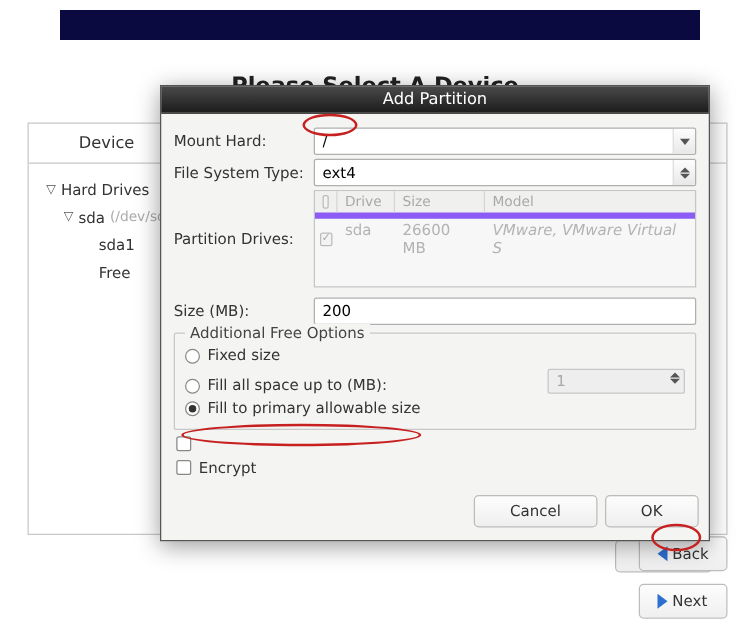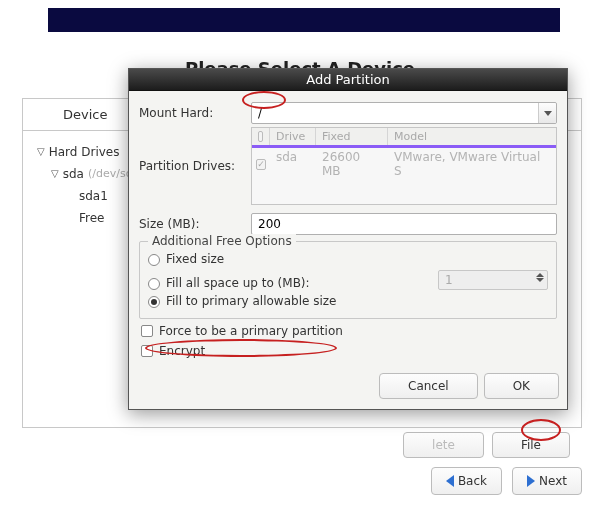--- a/index.html
+++ b/index.html
@@ -15,21 +15,21 @@
   .tree-row { display:flex; align-items:center; gap:4px; }
   .tree-row.indent1 { padding-left:14px; }
   .tree-row.indent2 { padding-left:42px; }
   .tree-toggle { font-size:10px; color:#555; }
   .dim { color:#aaa; font-size:11px; }
 
   .bottom-buttons { position:absolute; right:30px; top:432px; display:flex; gap:8px; }
   .btn { border:1px solid #bcbcbc; background:linear-gradient(#fdfdfd,#efefef); padding:5px 28px; border-radius:4px; cursor:pointer; color:#333; }
   .btn.disabled { color:#bbb; }
 
-  .footer { position:absolute; right:18px; bottom:10px; display:flex; gap:10px; }
+  .footer { position:absolute; right:18px; bottom:10px; display:flex; gap:10px;flex-direction:column; }
   .footer .btn { padding:6px 14px; display:flex; align-items:center; gap:4px; }
   .arrow-left { width:0;height:0;border-top:6px solid transparent;border-bottom:6px solid transparent;border-right:8px solid #2d6fd1;}
   .arrow-right { width:0;height:0;border-top:6px solid transparent;border-bottom:6px solid transparent;border-left:8px solid #2d6fd1;}
 
   
   .overlay { position:absolute; left:0; top:0; width:600px; height:375px; }
   .modal { position:absolute; left:128px; top:68px; width:440px; background:#f4f4f2; border:1px solid #555; box-shadow: 0 4px 18px rgba(0,0,0,.4); }
   .modal-title { background:linear-gradient(#4a4a4a,#1c1c1c); color:#fff; text-align:center; padding:3px 0; font-size:13px; border-bottom:1px solid #111;}
 
   .modal-body { padding:8px 10px 8px 10px; }
@@ -38,32 +38,32 @@
   .form-label.tall { height:78px; display:flex; align-items:center;}
   .combo { flex:1; position:relative; }
   .combo-input { width:100%; border:1px solid #b0b0b0; background:#fff; padding:3px 20px 3px 6px; border-radius:2px; }
   .combo-btn { position:absolute; right:1px; top:1px; bottom:1px; width:18px; border-left:1px solid #ccc; background:linear-gradient(#fdfdfd,#e8e8e8); border-radius:0 2px 2px 0; display:flex;align-items:center;justify-content:center;}
   .chev { width:0;height:0;border-left:4px solid transparent;border-right:4px solid transparent;border-top:5px solid #555;}
   .updown { display:flex;flex-direction:column;align-items:center;gap:1px;}
   .upt{width:0;height:0;border-left:4px solid transparent;border-right:4px solid transparent;border-bottom:4px solid #555;}
   .dnt{width:0;height:0;border-left:4px solid transparent;border-right:4px solid transparent;border-top:4px solid #555;}
 
   .drives-box { flex:1; border:1px solid #c5c5c5; background:#f7f7f7; height:78px; position:relative; }
-  .drives-head { display:flex; border-bottom:3px solid #8b5cf6; background:#f0f0ee;}
+  .drives-head { display:flex; border-bottom:5px solid #8b5cf6; background:#f0f0ee;}
   .dh { padding:2px 6px; color:#a9a9a9; border-right:1px solid #d5d5d5; font-size:11px;}
   .dh.chk{width:18px;display:flex;align-items:center;justify-content:center;}
   .dh.drv{width:46px;}
   .dh.sz{width:72px;}
   .dh.mdl{flex:1;border-right:none;}
   .drives-row{display:flex;color:#b3b3b3;font-size:11px;}
   .dr{padding:2px 6px;}
   .dr.chk{width:18px;display:flex;align-items:center;justify-content:center;}
   .dr.drv{width:46px;}
   .dr.sz{width:72px;}
-  .dr.mdl{flex:1;}
+  .dr.mdl{flex:1;font-style:italic;}
   .fake-check { width:11px;height:11px;border:1px solid #bbb;background:#f3f3f3;border-radius:2px;display:flex;align-items:center;justify-content:center;font-size:9px;color:#aaa;line-height:1;}
 
   .num-input { width:248px; border:1px solid #b0b0b0; background:#fff; padding:3px 6px; border-radius:2px;}
 
   .group { border:1px solid #c8c8c8; border-radius:2px; margin:6px 0 2px 0; padding:8px 8px 8px 8px; position:relative; }
   .group-title { position:absolute; top:-8px; left:8px; background:#f4f4f2; padding:0 4px; color:#444;}
   .radio-row { display:flex; align-items:flex-end; gap:6px; padding:2px 0; color:#333;}
   .radio-dot{ width:12px;height:12px;border:1px solid #888;border-radius:50%; display:flex;align-items:center;justify-content:center;background:#fff;}
   .radio-dot.sel::after{content:"";width:6px;height:6px;background:#333;border-radius:50%;}
   .spin { width:110px; border:1px solid #c7c7c7; background:#eee; color:#aaa; padding:2px 20px 2px 6px; border-radius:2px; position:relative; margin-left:auto;}
@@ -99,21 +99,20 @@
     <div class="tree-row indent2">
       <span>sda1</span>
     </div>
     <div class="tree-row indent2">
       <span>Free</span>
     </div>
   </div>
 </div>
 
 <div class="bottom-buttons">
-  <button class="btn disabled">lete</button>
   <button class="btn">File</button>
 </div>
 
 <div class="footer">
   <button class="btn">
     <span class="arrow-left"></span>
     <span>Back</span>
   </button>
   <button class="btn">
     <span class="arrow-right"></span>
@@ -129,30 +128,42 @@
       <div class="form-row">
         <div class="form-label">Mount Hard:</div>
         <div class="combo">
           <input class="combo-input" value="/" style="">
           <div class="combo-btn">
               <span class="chev"></span>
             </div>
         </div>
       </div>
 
+      <div class="form-row">
+        <div class="form-label">File System Type:</div>
+        <div class="combo">
+          <input class="combo-input" value="ext4" style="">
+          <div class="combo-btn">
+              <span class="updown">
+                <span class="upt"></span>
+                <span class="dnt"></span>
+              </span>
+            </div>
+        </div>
+      </div>
 
       <div class="form-row">
         <div class="form-label tall">Partition Drives:</div>
         <div class="drives-box">
           <div class="drives-head">
             <div class="dh chk">
                 <span class="fake-check"></span>
               </div>
             <div class="dh drv">Drive</div>
-            <div class="dh sz">Fixed</div>
+            <div class="dh sz">Size</div>
             <div class="dh mdl">Model</div>
           </div>
           <div class="drives-row">
             <div class="dr chk">
                 <span class="fake-check">✓</span>
               </div>
             <div class="dr drv">sda</div>
             <div class="dr sz">26600 MB</div>
             <div class="dr mdl">VMware, VMware Virtual S</div>
           </div>
@@ -182,21 +193,20 @@
           </div>
         </div>
         <div class="radio-row">
           <span class="radio-dot sel"></span>
           <span>Fill to primary allowable size</span>
         </div>
       </div>
 
       <div class="check-row">
         <span class="box"></span>
-        <span>Force to be a primary partition</span>
       </div>
       <div class="check-row">
         <span class="box"></span>
         <span>Encrypt</span>
       </div>
 
     </div>
     <div class="modal-buttons">
       <button class="btn">Cancel</button>
       <button class="btn">OK</button>

